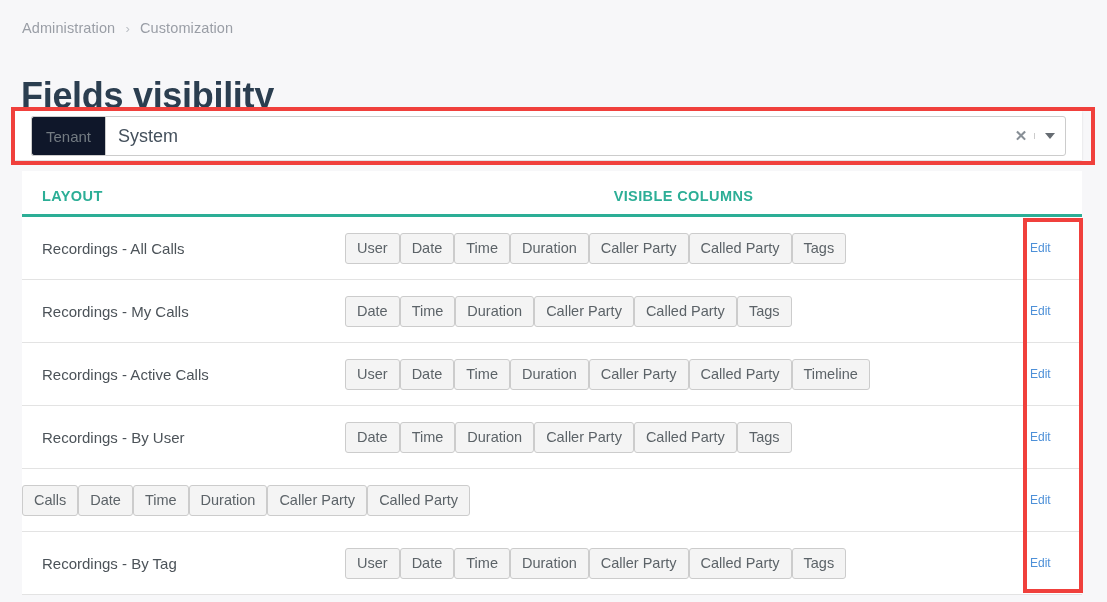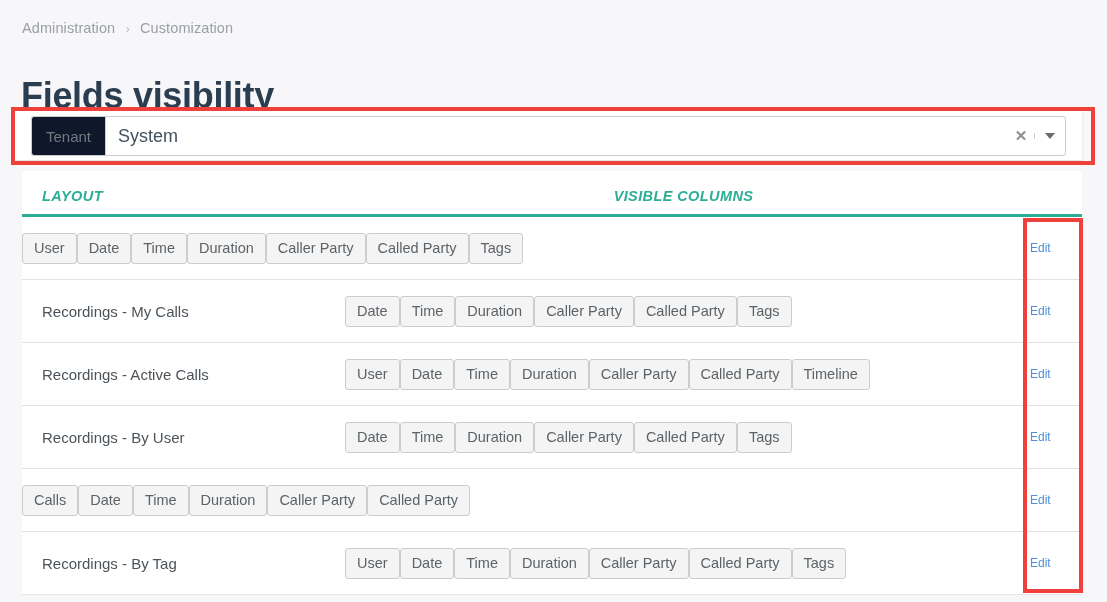--- a/index.html
+++ b/index.html
@@ -125,21 +125,20 @@
     height: 46px;
     border-bottom: 3px solid #2cae96;
     box-sizing: border-box;
   }
   .th {
     font-size: 14.5px;
     font-weight: bold;
     color: #2cae96;
     letter-spacing: .4px;
     padding-bottom: 10px;
-    font-style: italic;
   }
   .th-layout { width: 323px; padding-left: 20px; box-sizing: border-box; }
   .th-columns { flex: 1; text-align: center; }
 
   .row {
     display: flex;
     align-items: center;
     min-height: 63px;
     border-bottom: 1px solid #e3e3e3;
     box-sizing: border-box;
@@ -218,20 +217,21 @@
 </div>
 
 <div class="table-panel">
   <div class="thead">
     <div class="th th-layout">LAYOUT</div>
     <div class="th th-columns">VISIBLE COLUMNS</div>
     <div class="th cell-edit"></div>
   </div>
   <div id="table-body">
       <div class="row">
+        <div class="cell-layout">Recordings - All Calls</div>
         <div class="cell-columns">
           <span class="chip">User</span>
           <span class="chip">Date</span>
           <span class="chip">Time</span>
           <span class="chip">Duration</span>
           <span class="chip">Caller Party</span>
           <span class="chip">Called Party</span>
           <span class="chip">Tags</span>
         </div>
         <div class="cell-edit">

